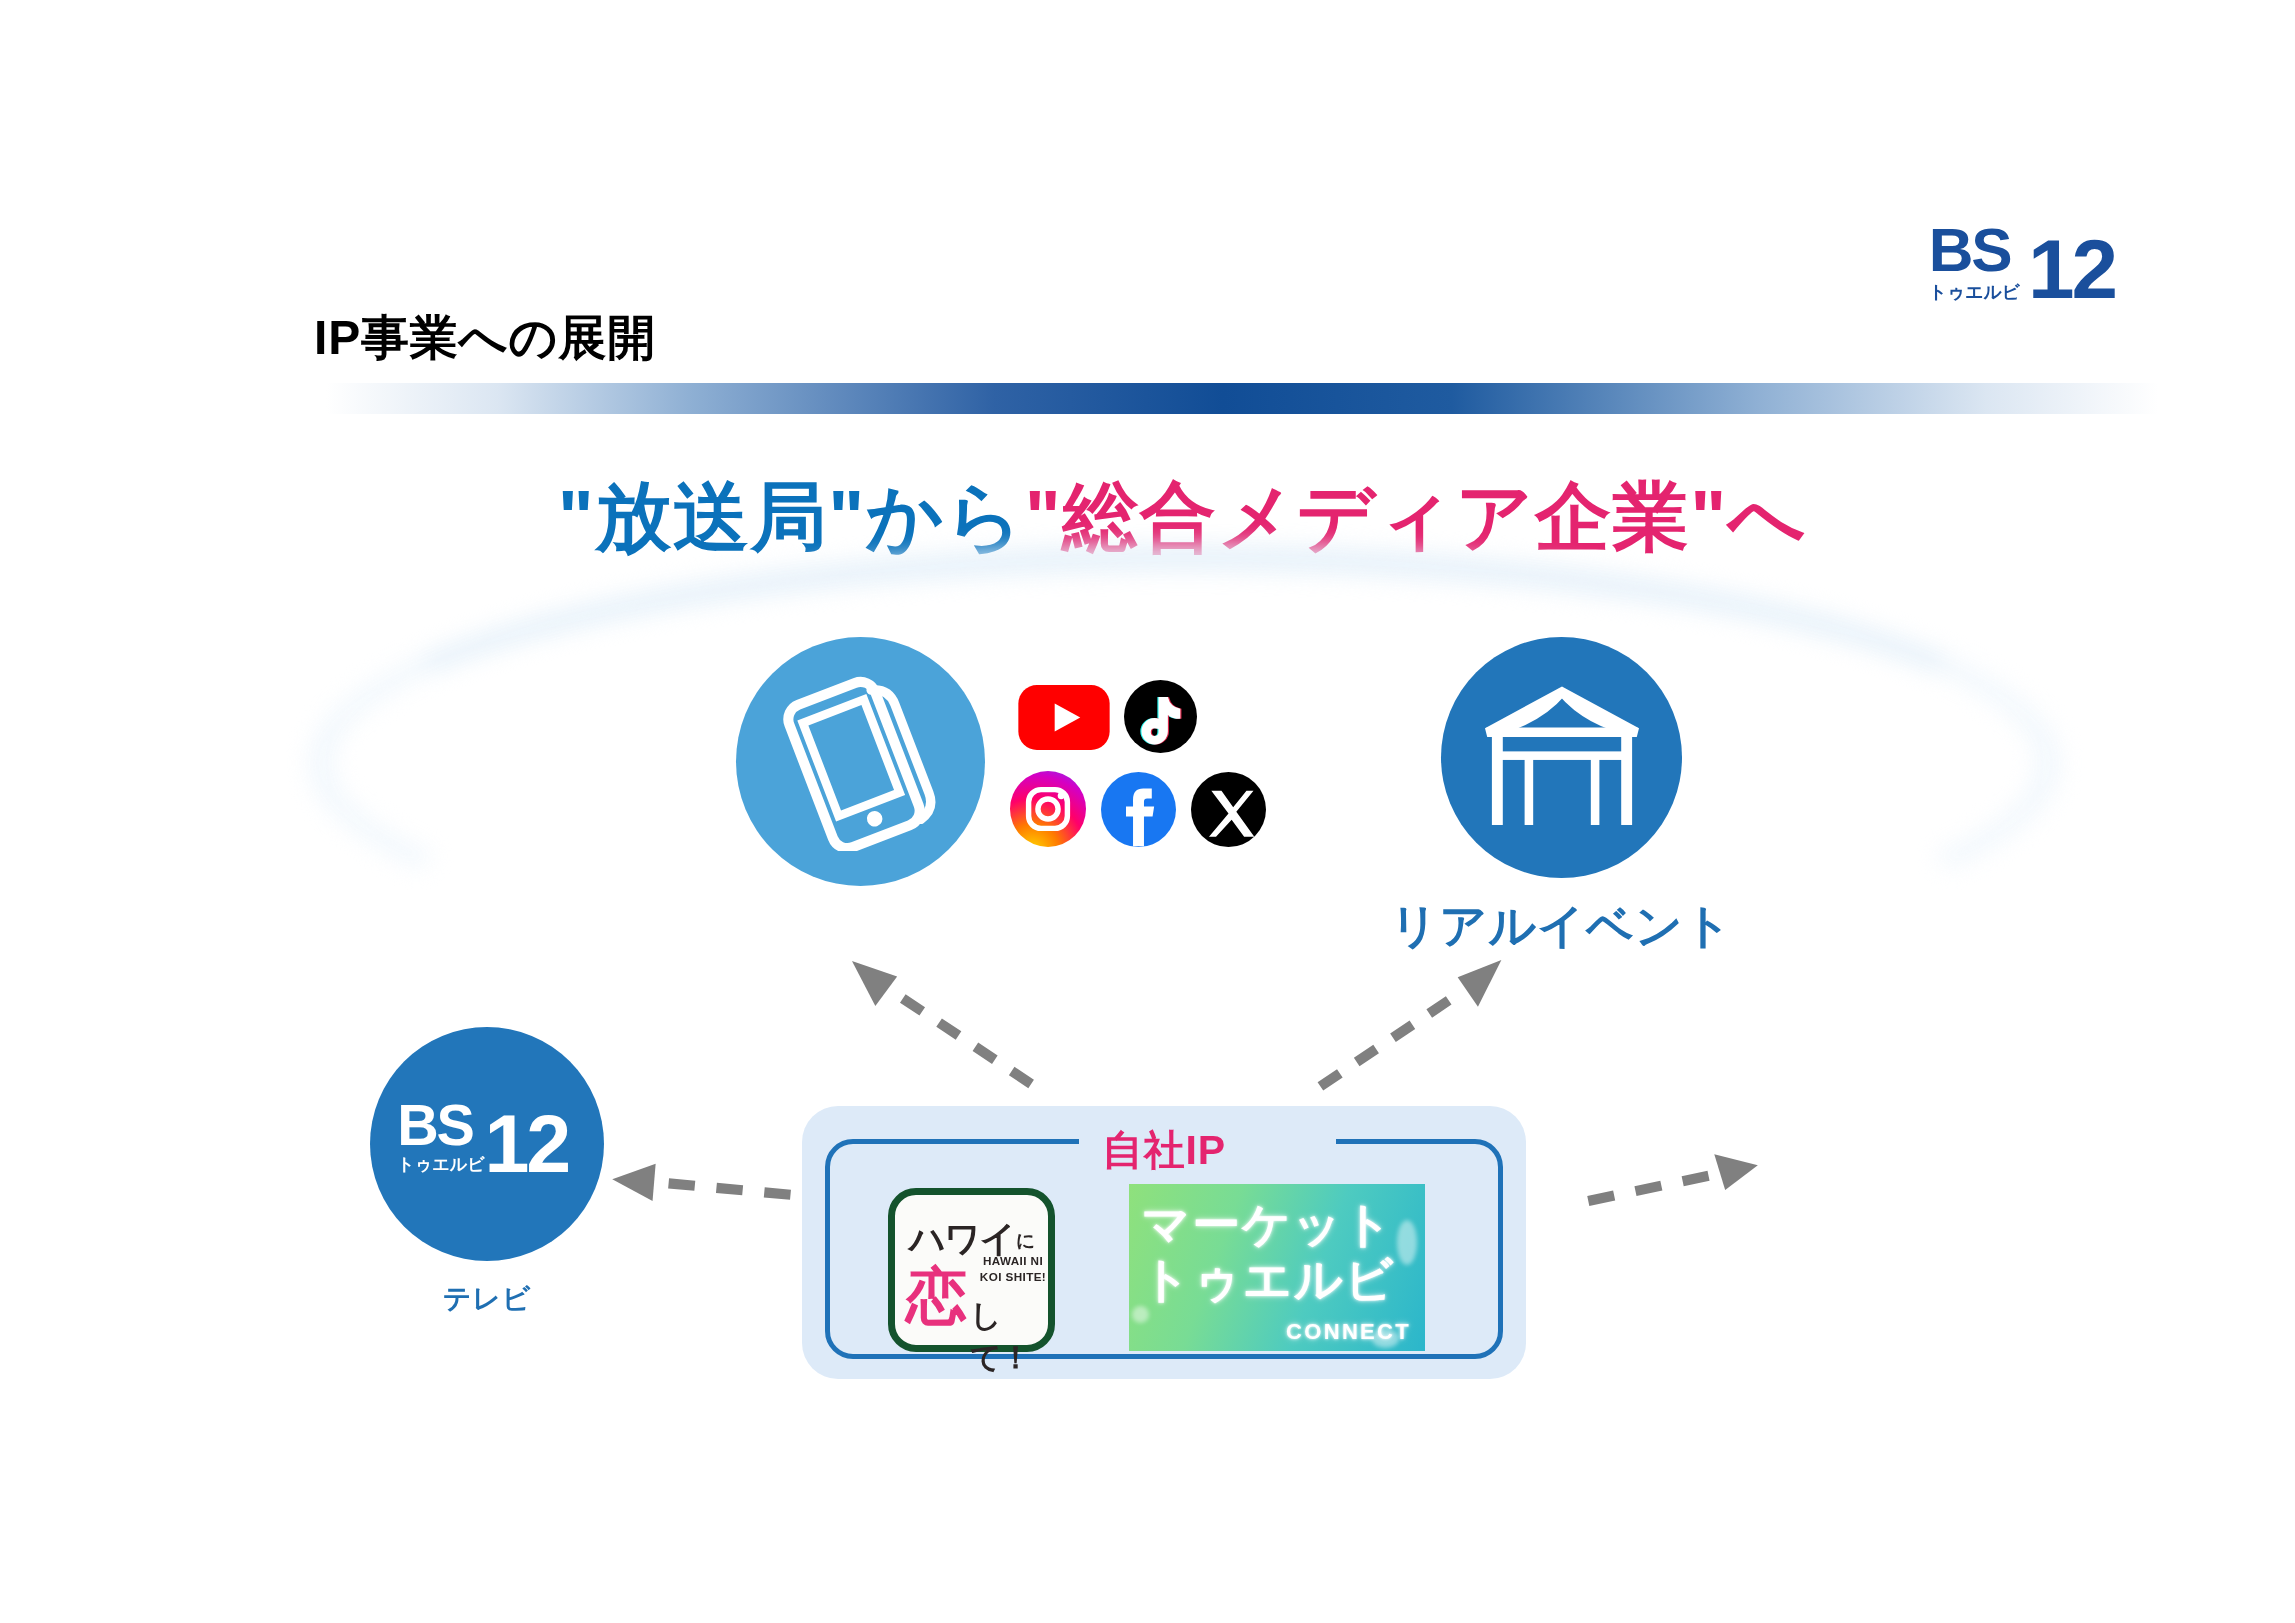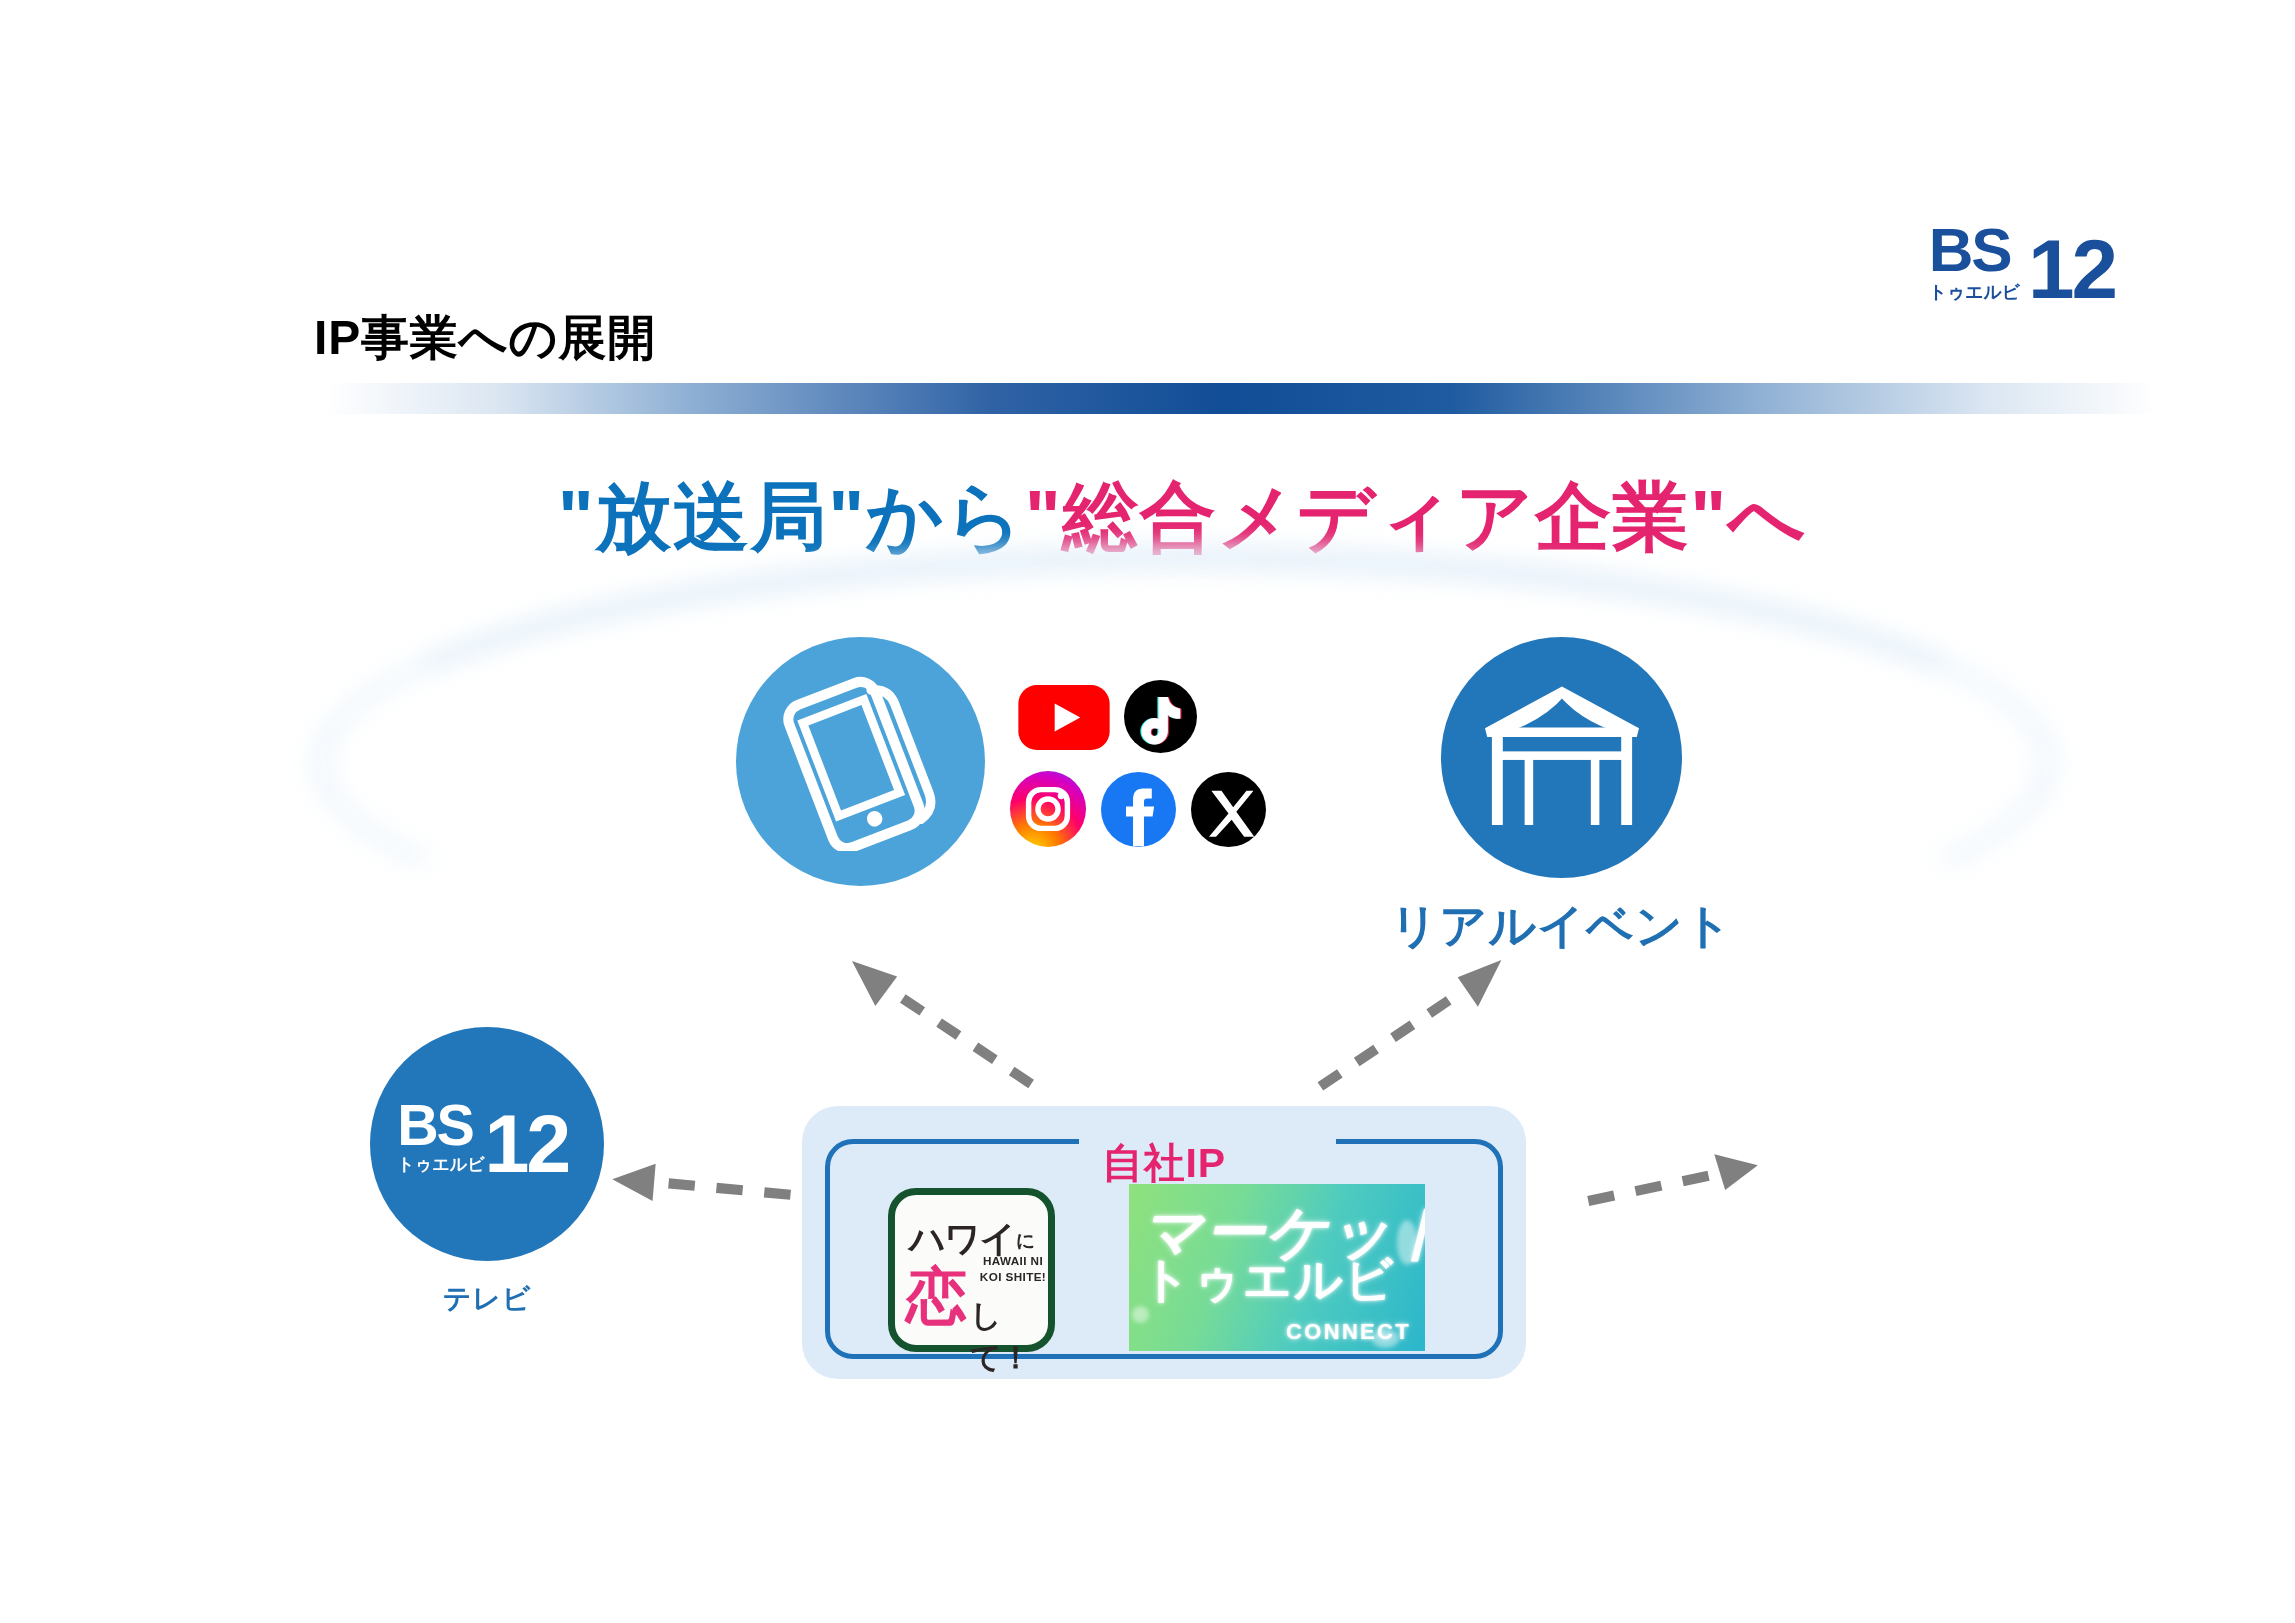--- a/index.html
+++ b/index.html
@@ -99,21 +99,21 @@
   #ip-inner-border {
     position: absolute; left: 23.4px; top: 33px;
     width: 678px; height: 220px;
     border: 5.5px solid #1f72b8; border-radius: 28px;
   }
   #ip-gap {
     position: absolute; left: 277px; top: 22px;
     width: 257px; height: 23.4px; background: #ddeaf8;
   }
   #ip-title {
-    position: absolute; left: 0; top: 30px; width: 724px;
+    position: absolute; left: 0; top: 17px; width: 724px;
     text-align: center; font-size: 41px; font-weight: 900;
     color: #e4246f; letter-spacing: 0.8px;
   }
 
   
   #ip-hawaii {
     position: absolute; left: 86px; top: 82px;
     width: 167px; height: 164px;
     background: #fbfbf9; border: 7px solid #14532d;
     border-radius: 28px;
@@ -132,21 +132,21 @@
     width: 296px; height: 167px;
     background: linear-gradient(110deg, #8fe17c 0%, #78dc95 32%, #4ecbc0 62%, #2bb6cb 100%);
     overflow: hidden;
   }
   .ma-line {
     position: absolute; color: #ffffff; font-weight: 900;
     letter-spacing: 1.6px;
     text-shadow: 0 0 3.1px rgba(255,255,255,.95), 0 0 7px rgba(255,255,255,.55);
     white-space: nowrap;
   }
-  #ma-1 { left: 12.5px; top: 9.3px;  font-size: 60px; font-style: italic; }
+  #ma-1 { left: 12.5px; top: 9.3px;  font-size: 48px; }
   #ma-2 { left: 12.5px; top: 64px;  font-size: 48px; }
   #ma-3 { right: 14px; bottom: 6.2px; font-size: 22px; letter-spacing: 2.3px; }
   .ma-blob {
     position: absolute; background: rgba(255,255,255,.45);
     border-radius: 50%; filter: blur(2.3px);
   }
 
   
   .arrow { position: absolute; }
 </style>

